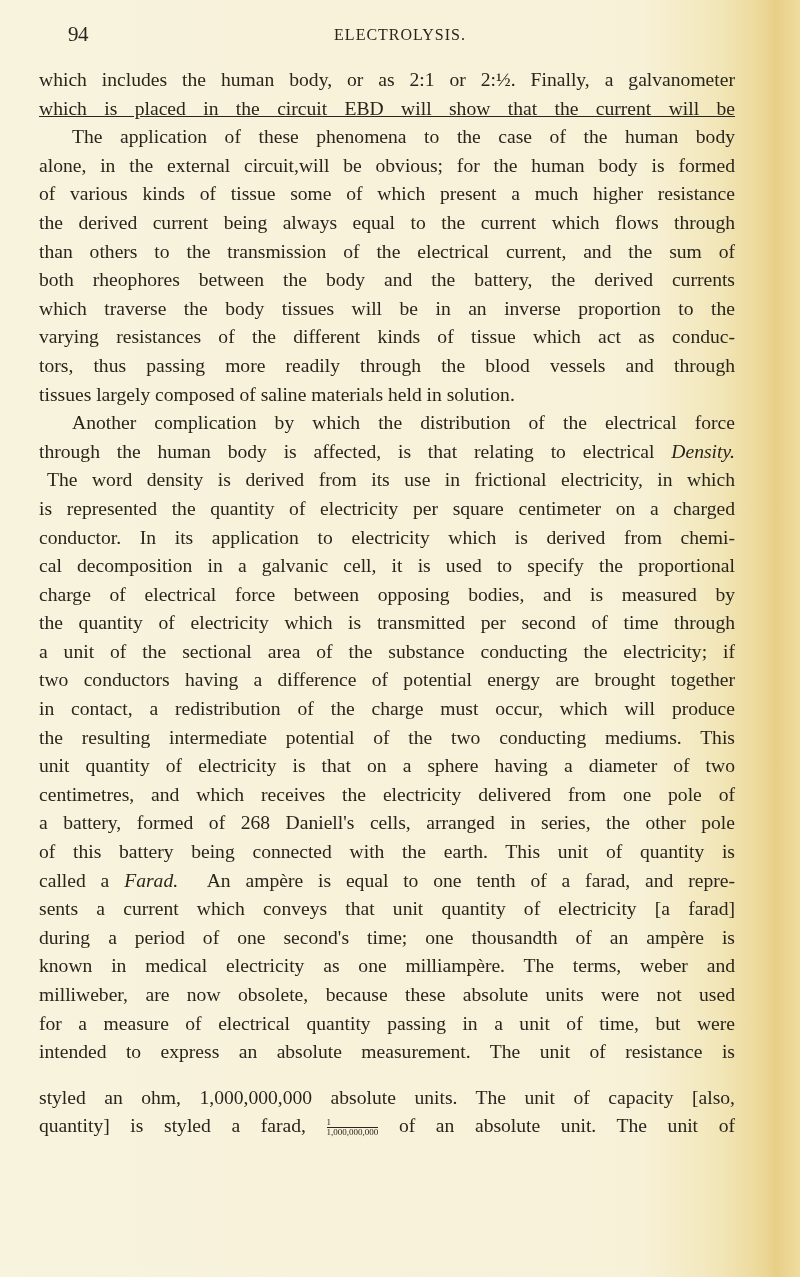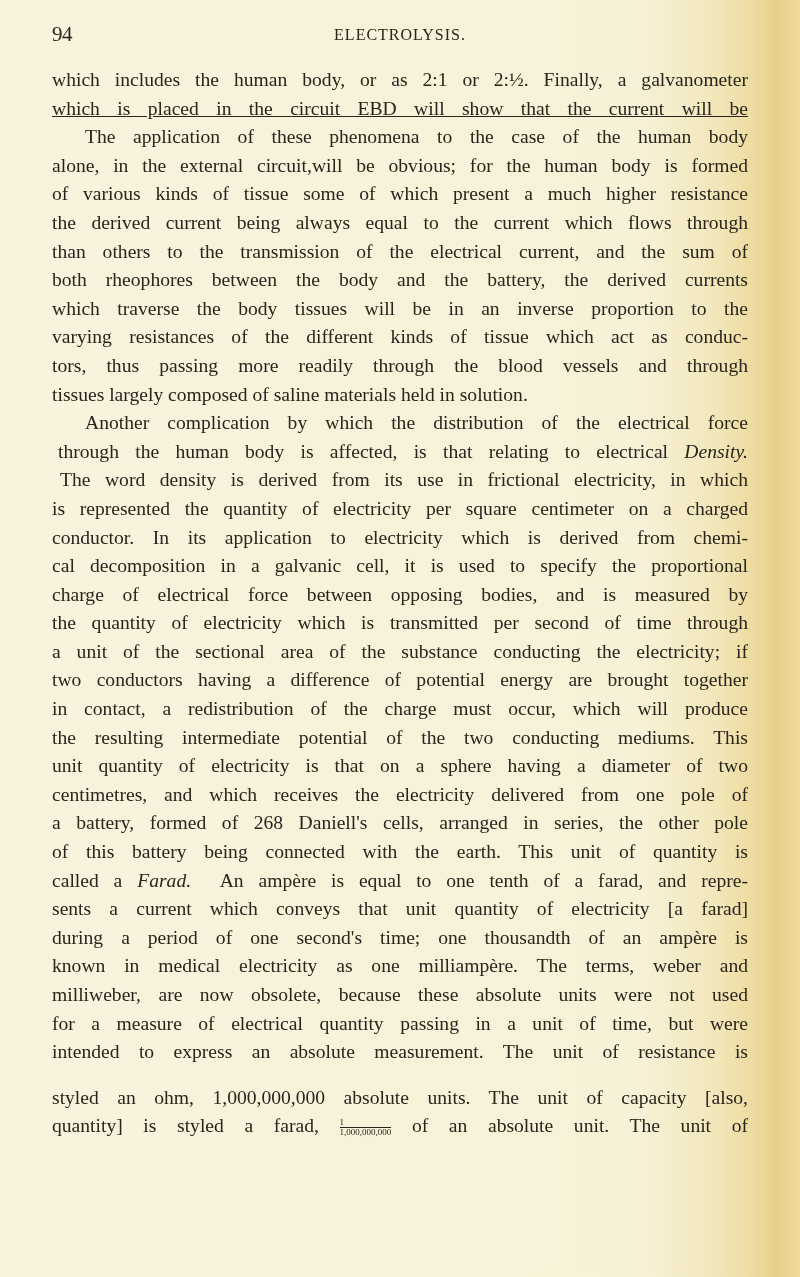--- a/index.html
+++ b/index.html
@@ -5,23 +5,23 @@
   html, body { margin: 0; padding: 0; }
   body {
     width: 800px; height: 1277px; overflow: hidden;
     background: linear-gradient(to right, #f8f3dd 0%, #f7f1d8 80%, #f2e6b8 90%, #ecd99a 95%, #e8cf88 97%, #f0dc9e 100%);
     font-family: "Liberation Serif", "DejaVu Serif", serif;
     color: #2a251c;
     position: relative;
   }
   .page { position: absolute; left: 0; top: 0; width: 800px; height: 1277px; }
   .header { position: absolute; top: 22px; left: 52px; width: 696px; height: 30px; }
-  .page-num { position: absolute; left: 0; top: 0; font-size: 21px; letter-spacing: -0.5px; }
+  .page-num { position: absolute; left: 16px; top: 0; font-size: 21px; letter-spacing: -0.5px; }
   .running-head { position: absolute; left: 0; right: 0; top: 4px; text-align: center; font-size: 16px; letter-spacing: 1px; }
-  .body { position: absolute; top: 66px; left: 52px; width: 696px; }
+  .body { position: absolute; top: 66px; left: 39px; width: 696px; }
   .line {
     height: 28.6px; line-height: 28.6px; font-size: 19.6px;
     white-space: nowrap; text-align: justify; text-align-last: justify;
     transform-origin: left center;
   }
   .line.last { text-align-last: left; }
   .line.indent { padding-left: 33px; }
   em { font-style: italic; }
   .frac { display: inline-block; vertical-align: middle; font-size: 9px; line-height: 9px; text-align: center; }
   .frac .num { display: block; border-bottom: 1px solid #2a251c; }
@@ -45,21 +45,21 @@
     <div class="line" style="display: block; width: auto;">of various kinds of tissue some of which present a much higher resistance</div>
     <div class="line" style="display: block; width: auto;">the derived current being always equal to the current which flows through</div>
     <div class="line" style="display: block; width: auto;">than others to the transmission of the electrical current, and the sum of</div>
     <div class="line" style="display: block; width: auto;">both rheophores between the body and the battery, the derived currents</div>
     <div class="line" style="display: block; width: auto;">which traverse the body tissues will be in an inverse proportion to the</div>
     <div class="line" style="display: block; width: auto;">varying resistances of the different kinds of tissue which act as conduc-</div>
     <div class="line" style="display: block; width: auto;">tors, thus passing more readily through the blood vessels and through</div>
     <div class="line last" style="display: block; width: auto;">tissues largely composed of saline materials held in solution.</div>
 
     <div class="line indent" style="display: block; width: auto;">Another complication by which the distribution of the electrical force</div>
-    <div class="line" style="display: block; width: auto; margin-left: 6px;"><span>through the human body is affected, is that relating to electrical</span> <em>Density.</em></div>
+    <div class="line" style="display: block; width: auto;"><span>through the human body is affected, is that relating to electrical</span> <em>Density.</em></div>
     <div class="line" style="display: block; width: auto; margin-left: 8px;">The word density is derived from its use in frictional electricity, in which</div>
     <div class="line" style="display: block; width: auto;">is represented the quantity of electricity per square centimeter on a charged</div>
     <div class="line" style="display: block; width: auto;">conductor.  In its application to electricity which is derived from chemi-</div>
     <div class="line" style="display: block; width: auto;">cal decomposition in a galvanic cell, it is used to specify the proportional</div>
     <div class="line" style="display: block; width: auto;">charge of electrical force between opposing bodies, and is measured by</div>
     <div class="line" style="display: block; width: auto;">the quantity of electricity which is transmitted per second of time through</div>
     <div class="line" style="display: block; width: auto;">a unit of the sectional area of the substance conducting the electricity; if</div>
     <div class="line" style="display: block; width: auto;">two conductors having a difference of potential energy are brought together</div>
     <div class="line" style="display: block; width: auto;">in contact, a redistribution of the charge must occur, which will produce</div>
     <div class="line" style="display: block; width: auto;">the resulting intermediate potential of the two conducting mediums.  This</div>

